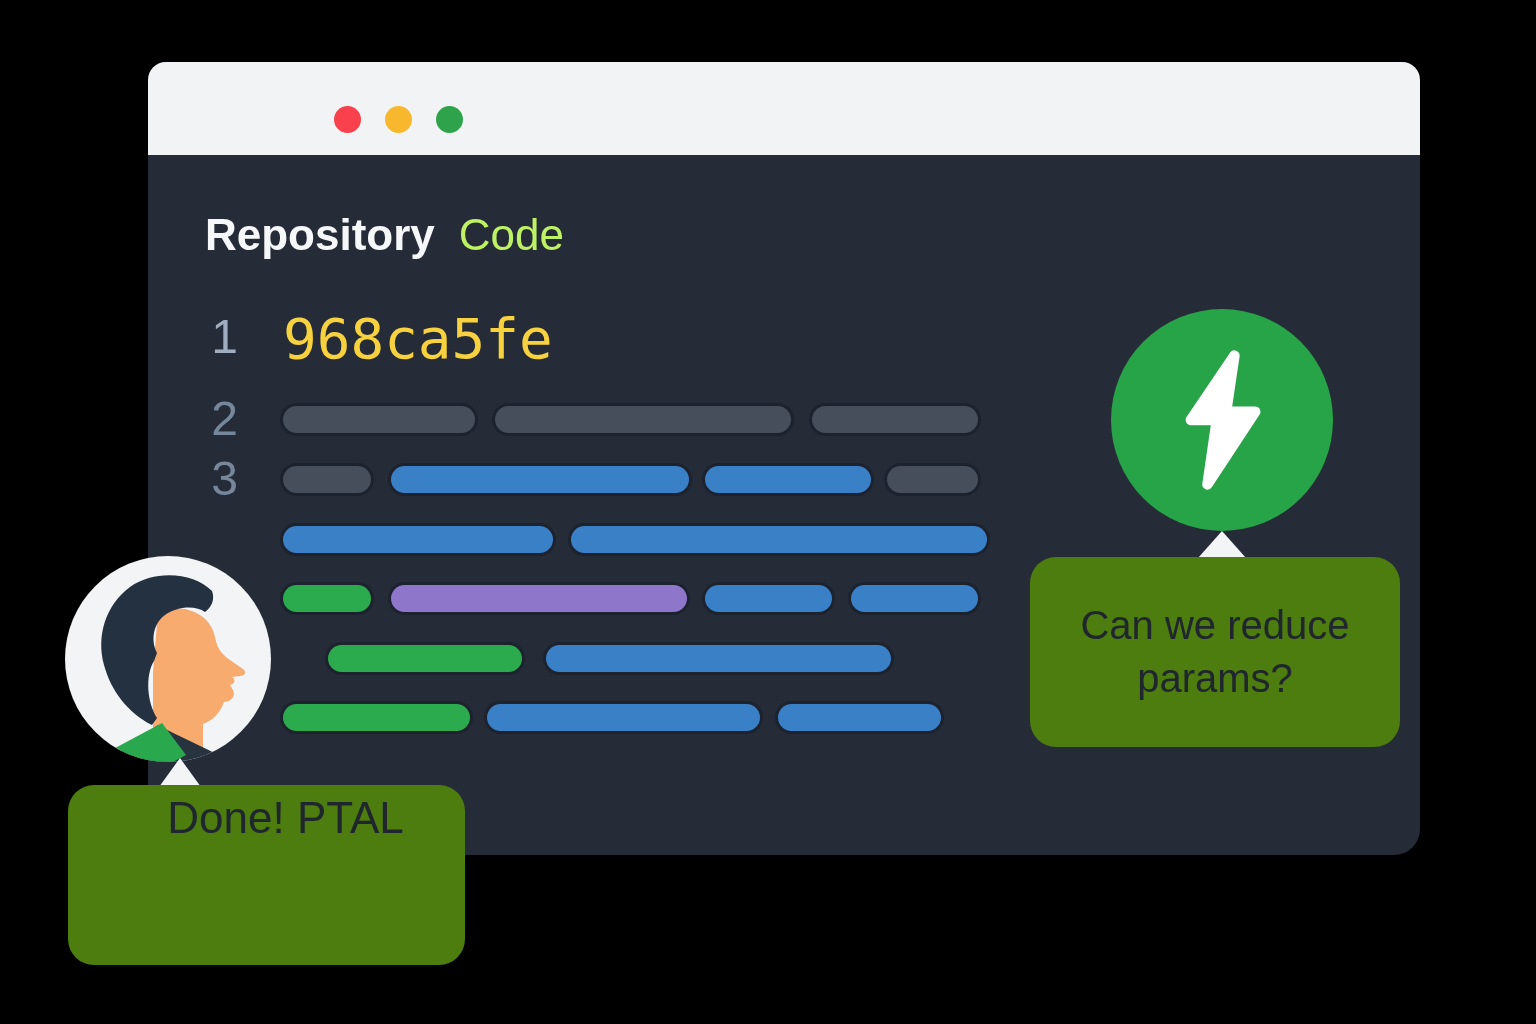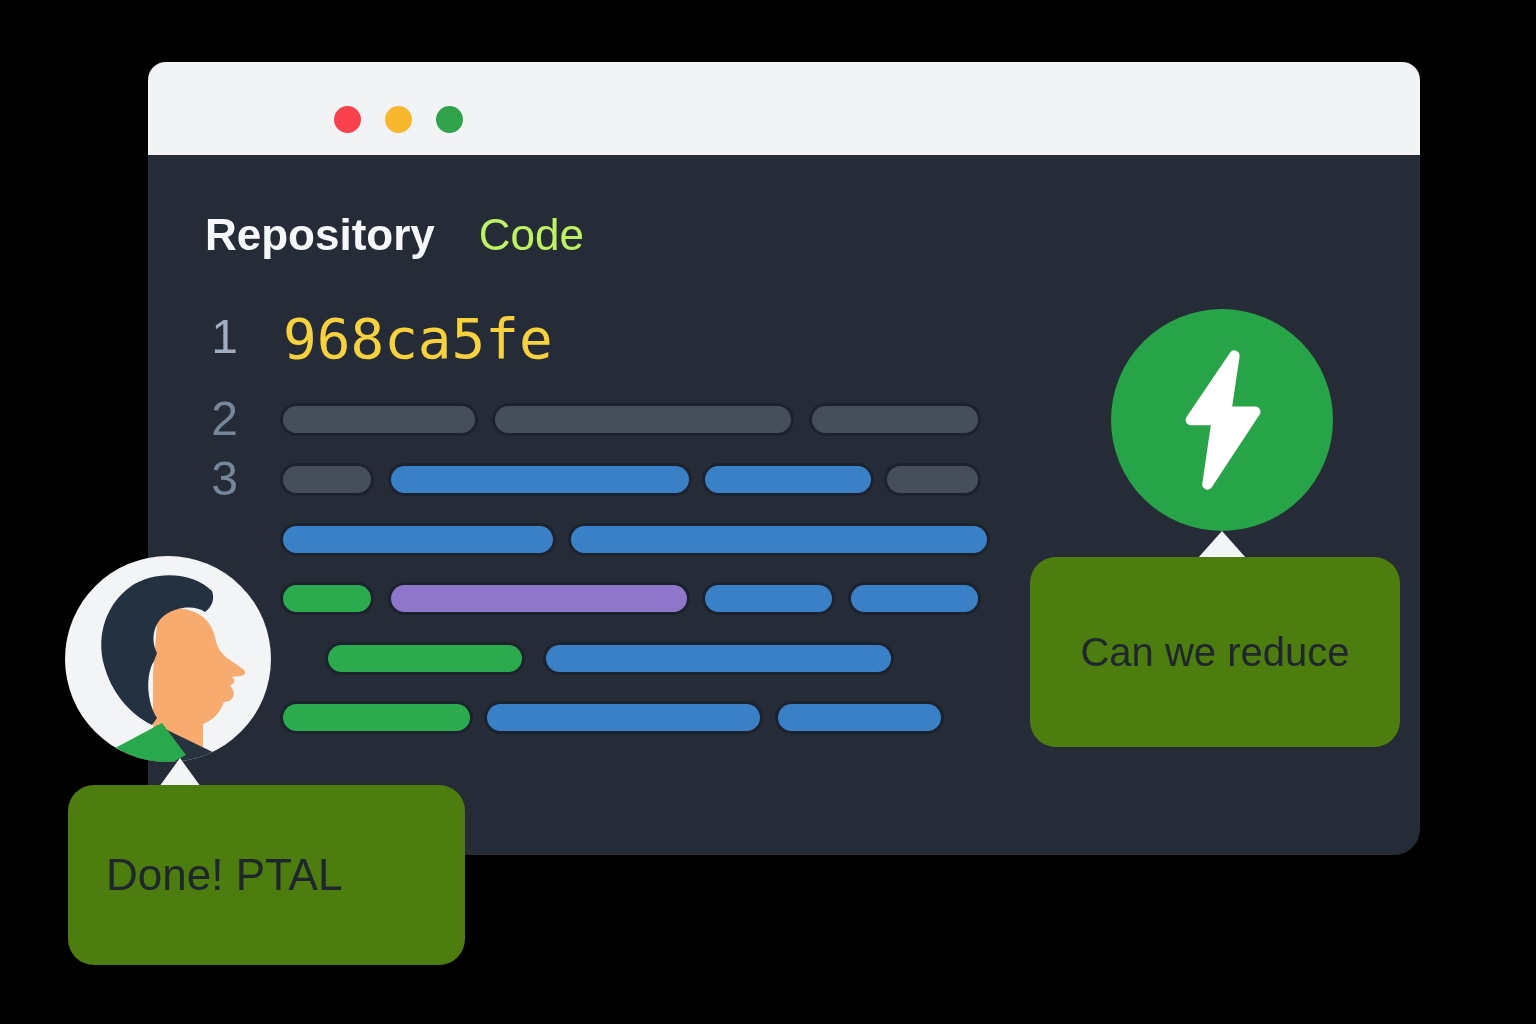--- a/index.html
+++ b/index.html
@@ -9,21 +9,21 @@
   
   .window{position:absolute;left:148px;top:62px;width:1272px;height:793px;
     background:#252b37;border-radius:18px 18px 26px 26px;z-index:1;}
   .titlebar{position:absolute;left:0;top:0;width:100%;height:93px;background:#f1f3f5;
     border-radius:18px 18px 0 0;}
   .dot{position:absolute;top:44px;width:27px;height:27px;border-radius:50%;}
   .dot.close{left:186px;}
   .dot.min{left:237px;}
   .dot.zoom{left:288px;}
 
-  .nav{position:absolute;left:57px;top:146px;display:flex;gap:44px;align-items:flex-end;}
+  .nav{position:absolute;left:57px;top:146px;display:flex;gap:24px;align-items:flex-end;}
   .tab{font-size:44px;line-height:54px;}
   .tab.active{color:#f5f7f9;font-weight:bold;}
   .tab.inactive{color:#bef264;font-weight:normal;}
 
   
   .code-area{position:absolute;left:0;top:0;width:100%;height:100%;}
   .commit-line{position:absolute;left:0;top:250px;height:52px;width:100%;}
   .gutter-num{position:absolute;left:0;top:50%;transform:translateY(-52%);
     width:90px;text-align:right;font-size:48px;color:#76879c;}
   .gutter-num.active{color:#9fadc0;}
@@ -43,21 +43,21 @@
     border-bottom:27px solid #f2f4f6;}
   .bubble{position:absolute;background:#4d7c0f;border-radius:26px;color:#20262e;}
   .bubble.reviewer{left:882px;top:495px;width:370px;height:190px;
     display:flex;flex-direction:column;align-items:center;justify-content:center;
     text-align:center;font-size:40px;line-height:53px;}
   .bubble .bline{display:block;}
 
   
   .avatar{position:absolute;left:62px;top:553px;width:212px;height:212px;z-index:2;}
   .bubble.author{left:68px;top:785px;width:397px;height:180px;z-index:3;
-    display:flex;flex-direction:column;justify-content:center;
+    display:flex;flex-direction:row;justify-content:center;
     padding-left:38px;box-sizing:border-box;font-size:44px;line-height:66px;}
   .author-pointer{position:absolute;left:159px;top:758px;z-index:3;
     border-left:21px solid transparent;border-right:21px solid transparent;
     border-bottom:29px solid #f2f4f6;width:0;height:0;}
 </style>
 </head>
 <body>
 
 <div class="stage">
 
@@ -119,20 +119,21 @@
 
     <div class="zap-badge">
       <svg width="104" height="146" viewBox="0 0 100 140">
         <path d="M62 8 L20 70 H45 L36 132 L82 62 H54 Z" fill="#ffffff" stroke="#ffffff" stroke-width="10" stroke-linejoin="round"></path>
       </svg>
     </div>
 
     <span class="pointer-up" style="left:1050px;top:469px;"></span>
     <div class="bubble reviewer">
       <span class="bline">Can we reduce</span>
+      <span class="bline">params?</span>
     </div>
   </div>
 
   <svg class="avatar" viewBox="0 0 212 212">
     <defs>
         <clipPath id="avclip">
           <circle cx="106" cy="106" r="103"></circle>
         </clipPath>
       </defs>
     <circle cx="106" cy="106" r="103" fill="#f2f4f6"></circle>

